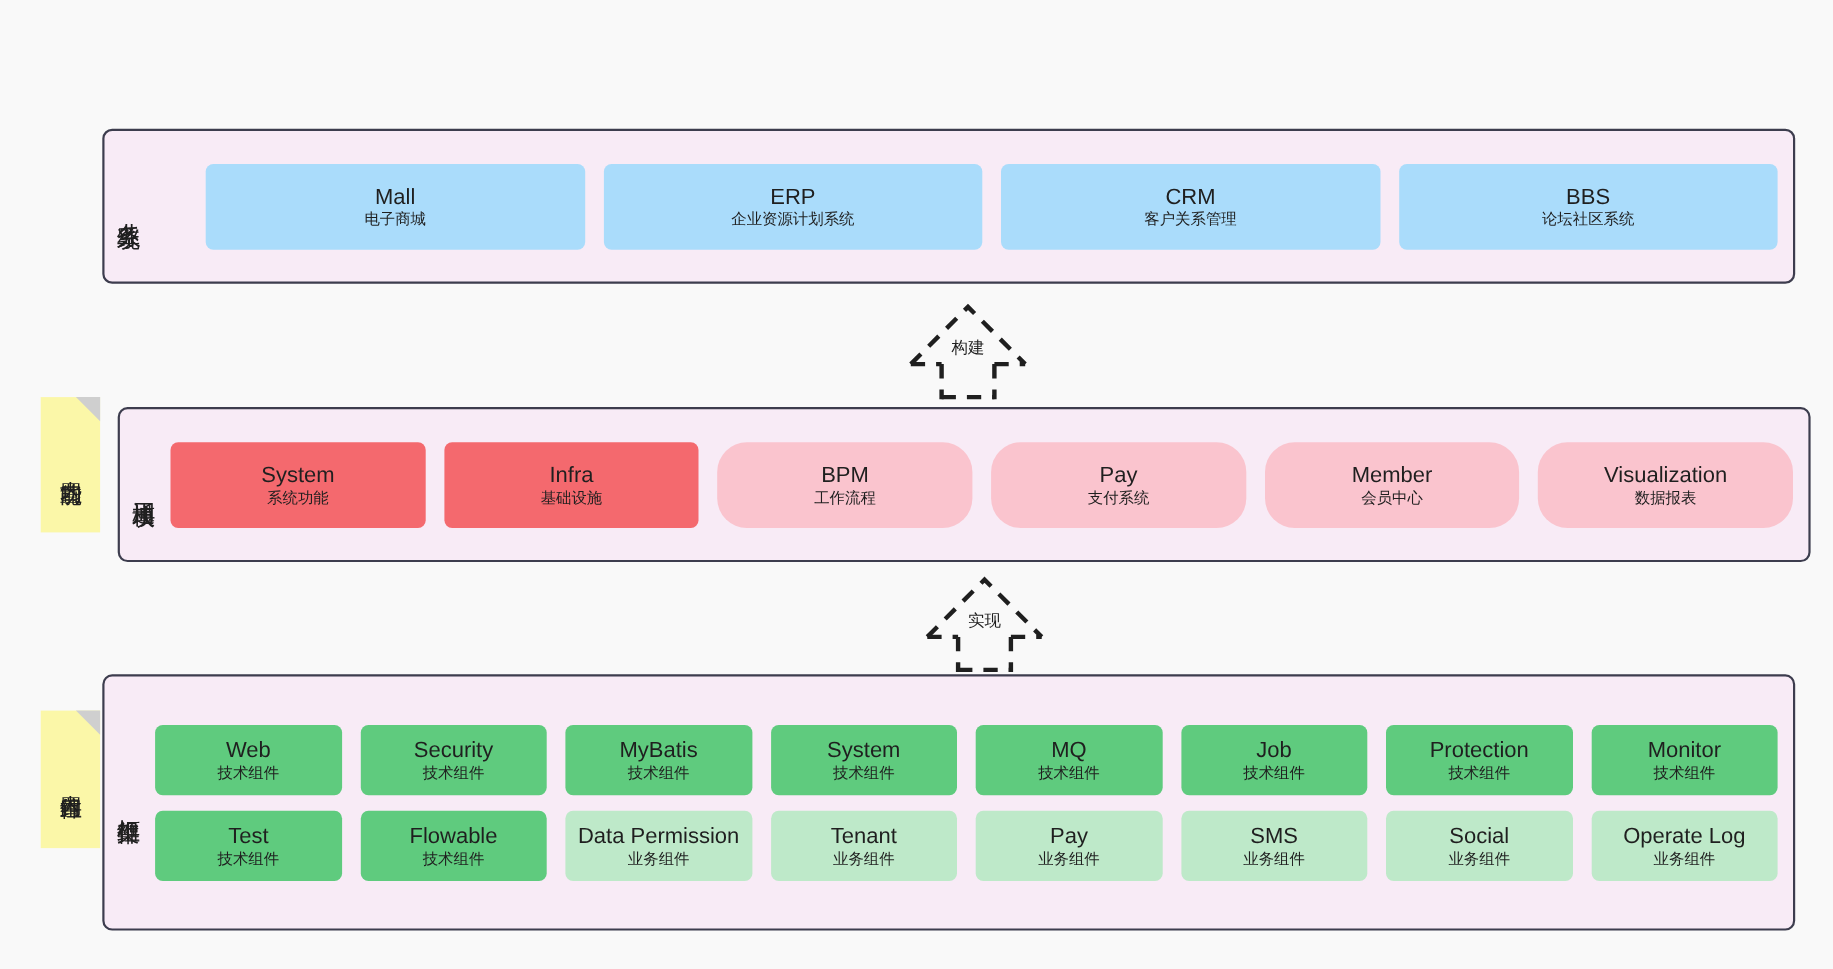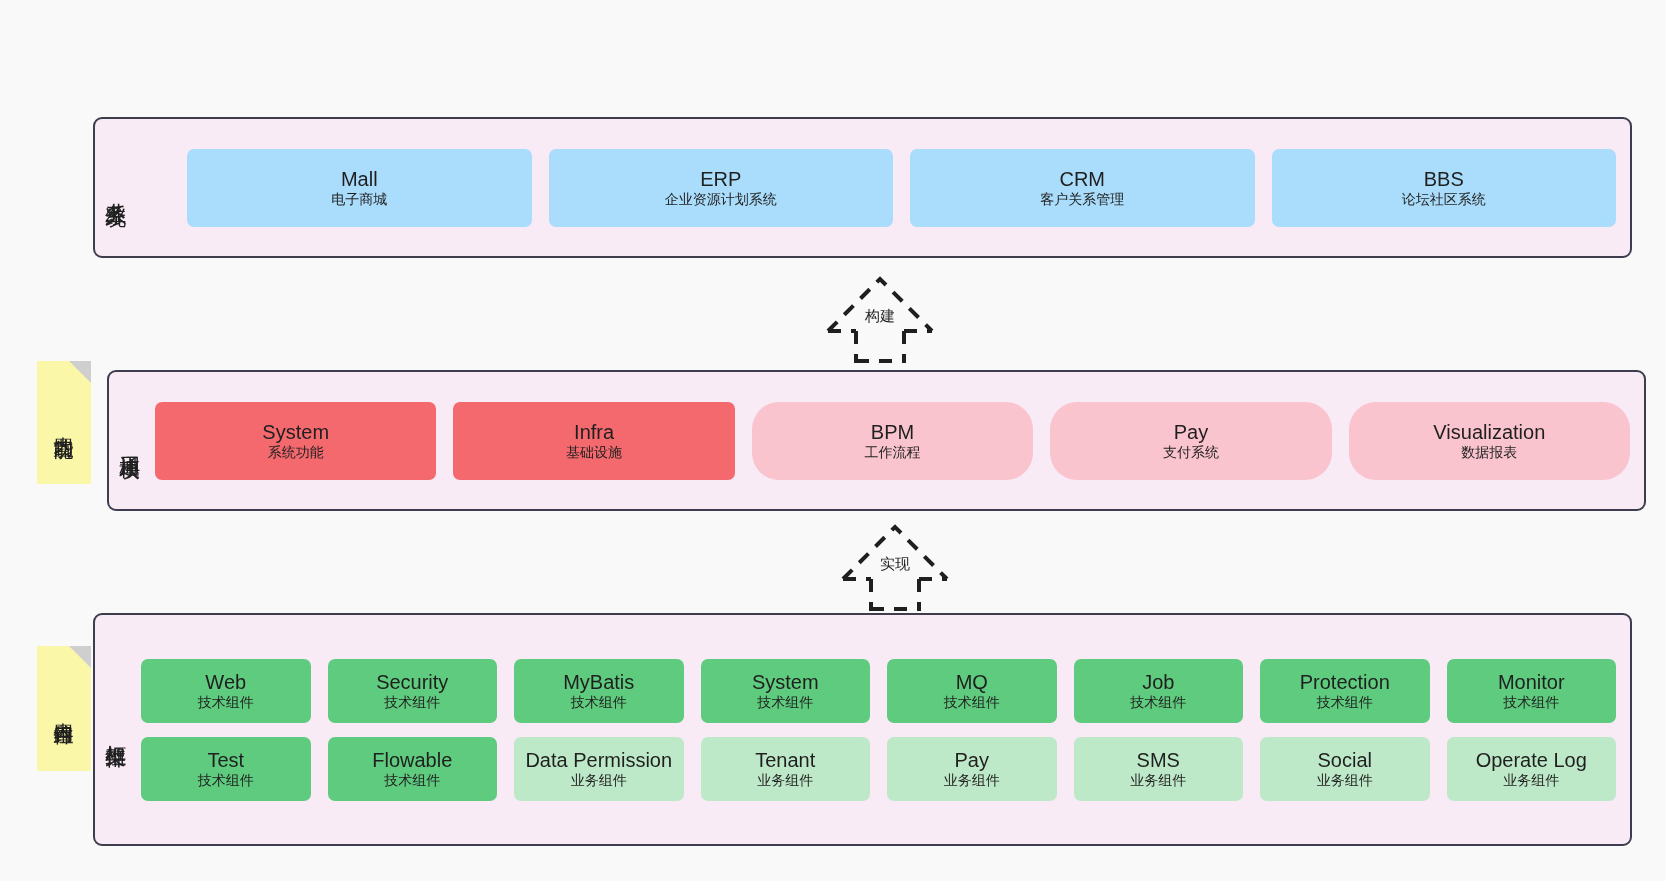--- a/index.html
+++ b/index.html
@@ -178,20 +178,24 @@
         </div>
         <div class="card tall c-pink">
           <span class="en">BPM</span>
           <span class="cn">工作流程</span>
         </div>
         <div class="card tall c-pink">
           <span class="en">Pay</span>
           <span class="cn">支付系统</span>
         </div>
         <div class="card tall c-pink">
+          <span class="en">Member</span>
+          <span class="cn">会员中心</span>
+        </div>
+        <div class="card tall c-pink">
           <span class="en">Visualization</span>
           <span class="cn">数据报表</span>
         </div>
       </div>
     </div>
   </div>
 
   <div class="connector" style="left:815px; top:515px;">
     <svg viewBox="0 0 160 96" preserveAspectRatio="none" aria-hidden="true">
       <path d="M 28 64 L 80 12 L 132 64" fill="none" stroke="#1f1f1f" stroke-width="4" stroke-dasharray="13 10" stroke-linecap="butt"></path>

